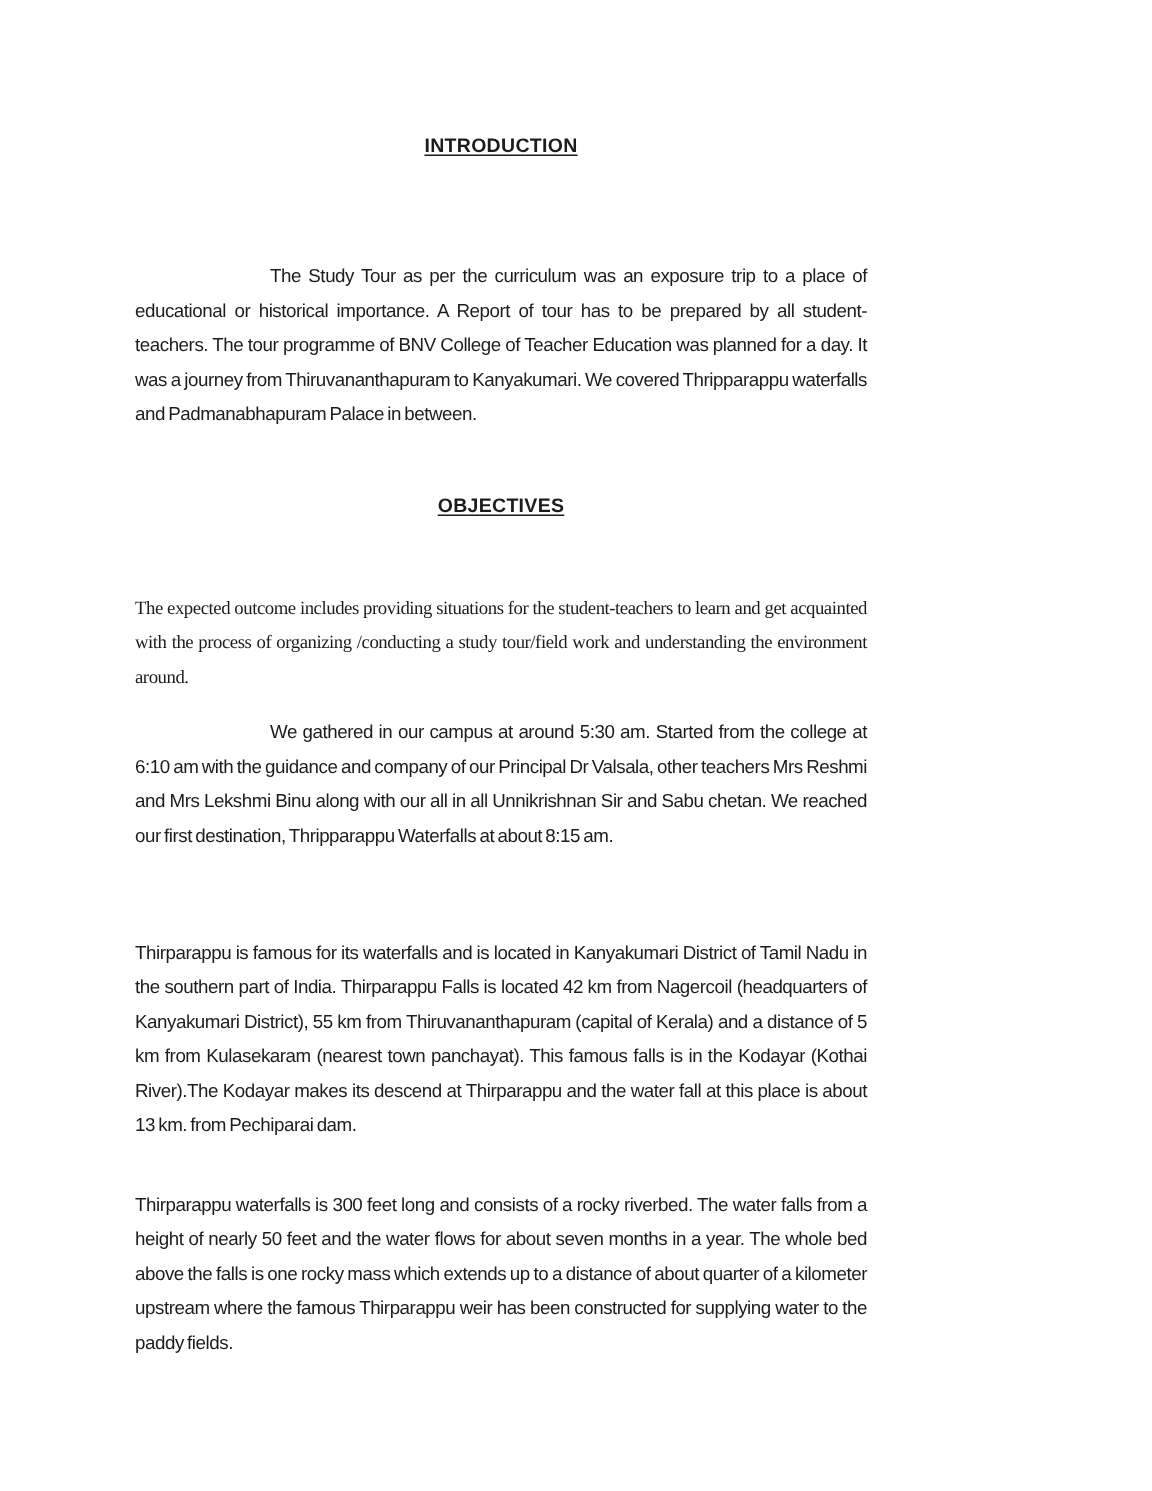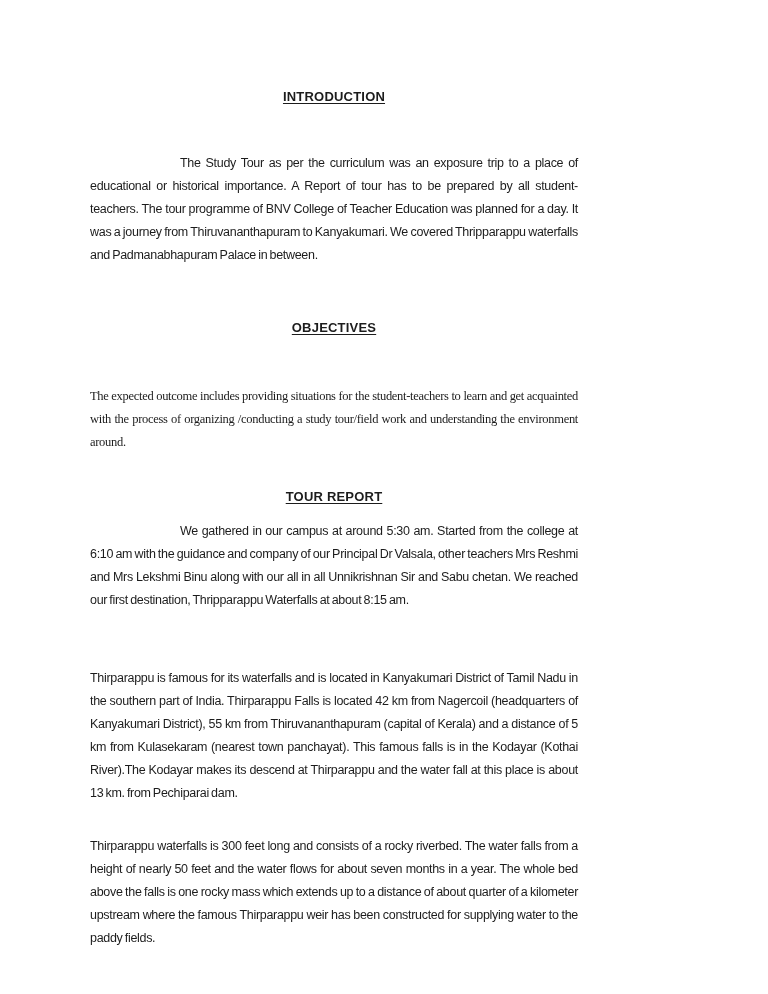--- a/index.html
+++ b/index.html
@@ -33,43 +33,42 @@
   .doc-para {
     margin: 0;
     font-size: 12.5px;
     line-height: 23px;
     text-align: justify;
     letter-spacing: -0.3px;
     word-spacing: -1px;
     color: #1c1c1c;
   }
   .first-line-indent { text-indent: 90px; }
-  .p-1 { margin-top: 46px; }
-  .h-objectives { margin-top: 52px; }
+  .p-1 { margin-top: 67px; }
+  .h-objectives { margin-top: 40px; }
   .p-2 { margin-top: 48px; font-family: Liberation Serif, serif; }
   .h-tour-report { margin-top: 34px; }
   .p-3 { margin-top: 14px; }
   .h-waterfalls { margin-top: 2px; }
   .p-4 { margin-top: 55px; }
   .p-5 { margin-top: 30px; }
 </style>
 </head>
 <body>
 
 <div class="page">
 
   <h2 class="doc-heading h-introduction">INTRODUCTION</h2>
 
   <p class="doc-para first-line-indent p-1">The Study Tour as per the curriculum was an exposure trip to a place of educational or historical importance. A Report of tour has to be prepared by all student-teachers. The tour programme of BNV College of Teacher Education was planned for a day. It was a journey from Thiruvananthapuram to Kanyakumari. We covered Thripparappu waterfalls and Padmanabhapuram Palace in between.</p>
 
   <h2 class="doc-heading h-objectives">OBJECTIVES</h2>
 
   <p class="doc-para p-2">The expected outcome includes providing situations for the student-teachers to learn and get acquainted with the process of organizing /conducting a study tour/field work and understanding the environment around.</p>
 
-  <h2 class="doc-heading h-tour-report">TOUR REPORT</h2>
 
   <p class="doc-para first-line-indent p-3">We gathered in our campus at around 5:30 am. Started from the college at 6:10 am with the guidance and company of our Principal Dr Valsala, other teachers Mrs Reshmi and Mrs Lekshmi Binu along with our all in all Unnikrishnan Sir and Sabu chetan. We reached our first destination, Thripparappu Waterfalls at about 8:15 am.</p>
 
 
   <p class="doc-para p-4">Thirparappu is famous for its waterfalls and is located in Kanyakumari District of Tamil Nadu in the southern part of India. Thirparappu Falls is located 42 km from Nagercoil (headquarters of Kanyakumari District), 55 km from Thiruvananthapuram (capital of Kerala) and a distance of 5 km from Kulasekaram (nearest town panchayat). This famous falls is in the Kodayar (Kothai River).The Kodayar makes its descend at Thirparappu and the water fall at this place is about 13 km. from Pechiparai dam.</p>
 
   <p class="doc-para p-5">Thirparappu waterfalls is 300 feet long and consists of a rocky riverbed. The water falls from a height of nearly 50 feet and the water flows for about seven months in a year. The whole bed above the falls is one rocky mass which extends up to a distance of about quarter of a kilometer upstream where the famous Thirparappu weir has been constructed for supplying water to the paddy fields.</p>
 
 </div>
 

